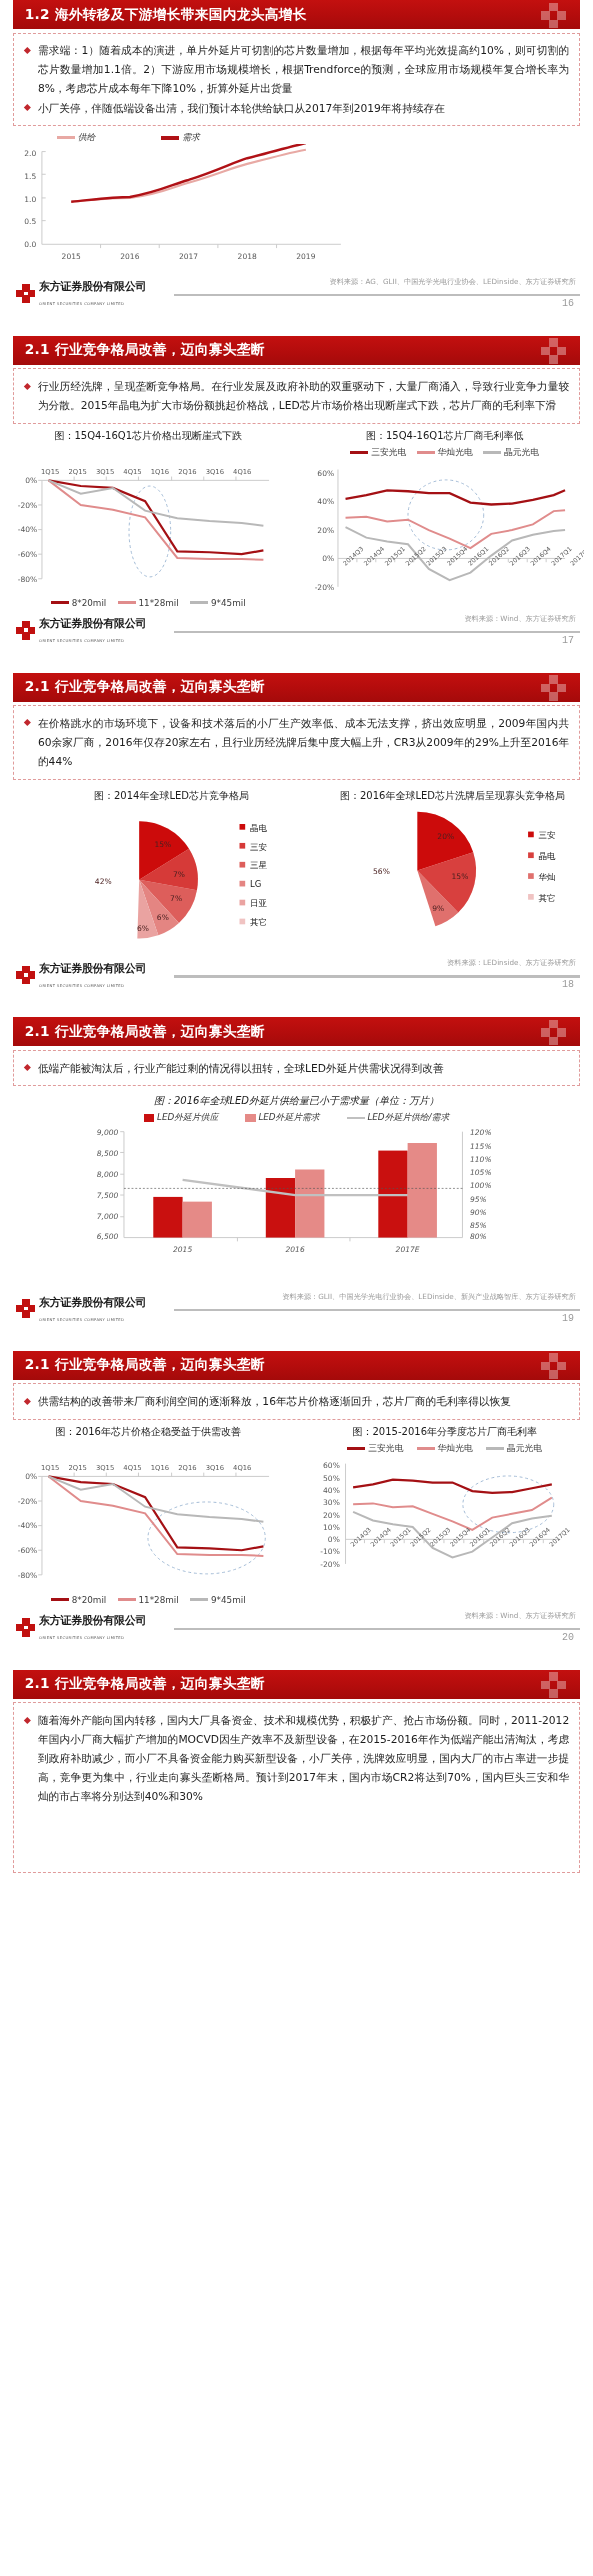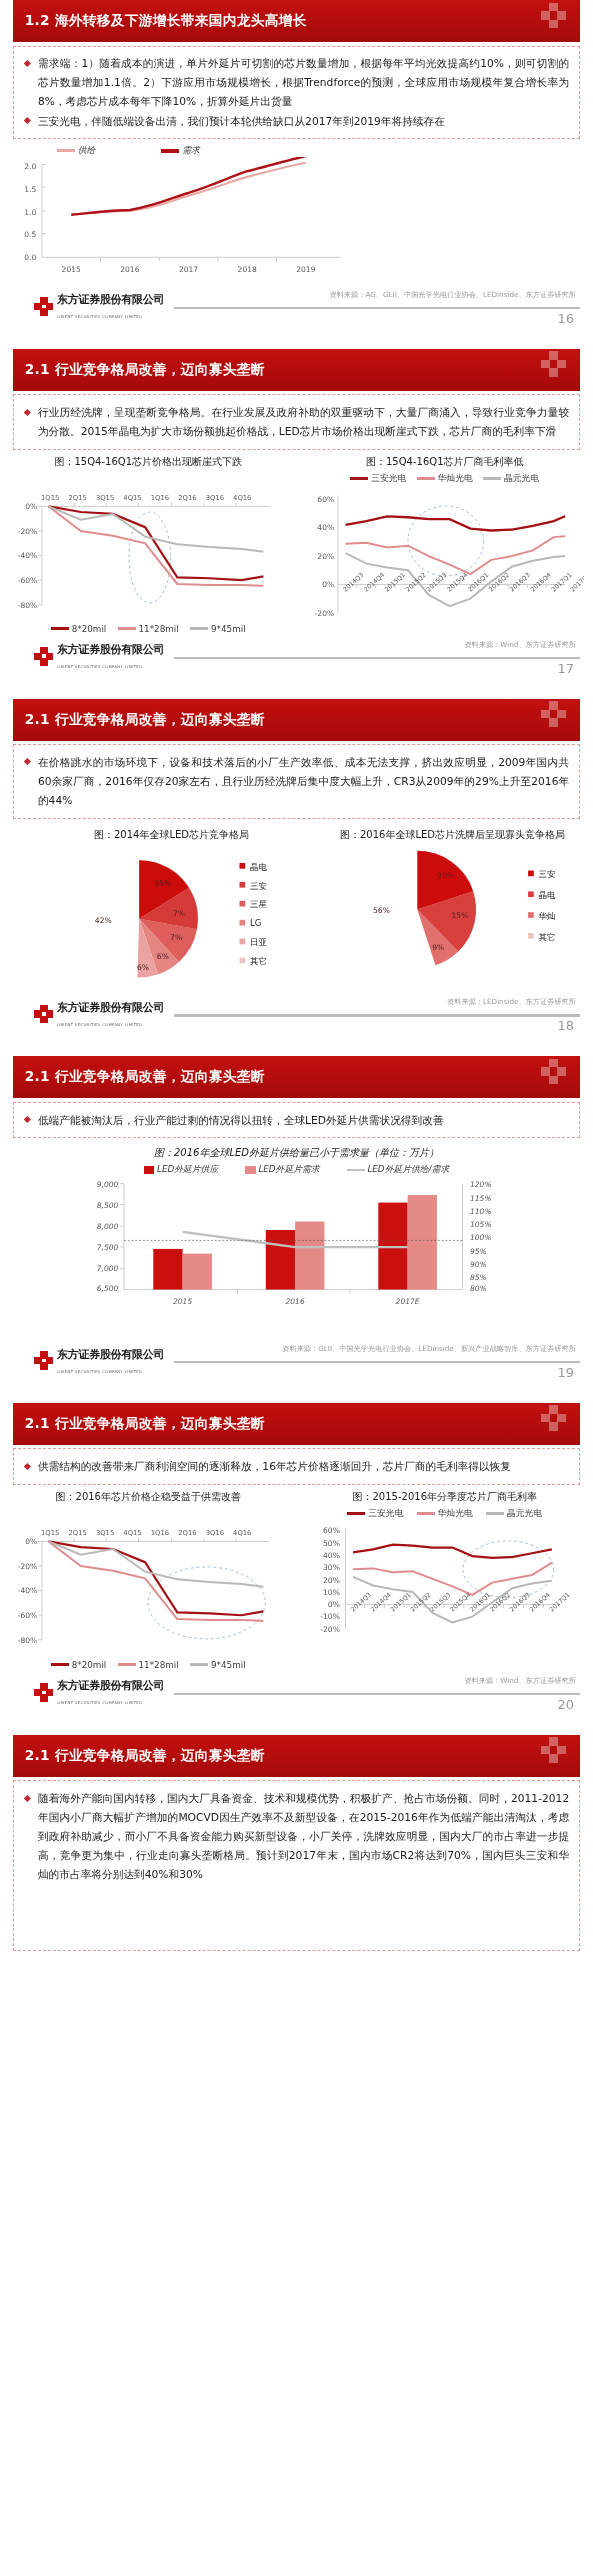--- a/index.html
+++ b/index.html
@@ -11,21 +11,21 @@
   }
   .page { width:593px; position:relative; background:#fff; }
 
   
   .slide { position:relative; width:593px; background:#fff; padding: 0 0 0 0; }
 
   
   .titlebar {
     position: relative;
     margin: 0 13.3px;
-    height: 42px;
+    height: 29px;
     background: linear-gradient(to bottom, #c3100f 0%, #b30c0c 55%, #a40a0a 100%);
     display:flex; align-items:center;
     overflow:hidden;
   }
   .titlebar .t-text {
     color:#ffffff;
     font-size: 13.7px;
     font-weight: 700;
     letter-spacing: 0.3px;
     padding-left: 11.4px;
@@ -83,58 +83,58 @@
   .legend .swatch-box { width:10.4px; height:8.5px; display:inline-block; }
 
   .axis-lbl { font-size:8px; fill:#585858; font-family:"DejaVu Sans","Liberation Sans",sans-serif; }
   .axis-lbl-sm { font-size:7.2px; fill:#585858; font-family:"DejaVu Sans","Liberation Sans",sans-serif; }
   .pie-pct { font-size:8px; fill:#4a2020; font-family:"DejaVu Sans","Liberation Sans",sans-serif; }
 
   
   .footer {
     position:relative; margin: 5.7px 13.3px 0 13.3px; height: 38px;
   }
-  .logo { position:absolute; left:21px; top:1.9px; display:flex; align-items:center; gap:3.8px; }
+  .logo { position:absolute; left:3px; top:1.9px; display:flex; align-items:center; gap:3.8px; }
   .logo .mark { width:19px; height:19px; position:relative; }
   .logo .mark .sq { position:absolute; width:7.6px;height:7.6px;background:#c1100f; }
   .logo .mark .sq.p1{left:5.7px;top:0;}
   .logo .mark .sq.p2{left:0;top:5.7px;}
   .logo .mark .sq.p3{left:11.4px;top:5.7px;}
   .logo .mark .sq.p4{left:5.7px;top:11.4px;}
   .logo .mark .sq.w{background:#fff;width:3.8px;height:3.8px;left:7.6px;top:7.6px;}
   .logo .txt { line-height:1; }
   .logo .txt .cn { font-size:11px; font-weight:700; color:#1a1a1a; letter-spacing:-0.3px;}
   .logo .txt .en { font-size:3.7px; color:#555; letter-spacing:0.4px; margin-top:1.4px;}
   .src {
     position:absolute; right:3.8px; top:0; font-size:7.2px; color:#9a9a9a;
     text-align:right;
   }
   .rule { position:absolute; left:161px; right:0; top:17px; height:2.8px; background:#bdbdbd; }
-  .pgno { position:absolute; right:5.7px; top:21px; font-size:13px; color:#9a9a9a; }
+  .pgno { position:absolute; right:5.7px; top:21px; font-size:10px; color:#9a9a9a;font-family:Liberation Mono, monospace; }
   .gap { height: 21px; }
 </style>
 </head>
 <body>
 
 <div class="page">
 
   <section class="slide">
     <div class="titlebar">
       <span class="t-text">1.2 海外转移及下游增长带来国内龙头高增长</span>
       <span class="deco">
           <i class="a"></i>
           <i class="b"></i>
           <i class="c"></i>
           <i class="d"></i>
         </span>
     </div>
     <div class="bodybox">
       <ul class="bullets">
         <li>需求端：1）随着成本的演进，单片外延片可切割的芯片数量增加，根据每年平均光效提高约10%，则可切割的芯片数量增加1.1倍。2）下游应用市场规模增长，根据Trendforce的预测，全球应用市场规模年复合增长率为8%，考虑芯片成本每年下降10%，折算外延片出货量</li>
-        <li>三安光电，伴随低端设备出清，我们预计本轮供给缺口从2017年到2019年将持续存在</li>
+        <li>小厂关停，伴随低端设备出清，我们预计本轮供给缺口从2017年到2019年将持续存在</li>
       </ul>
     </div>
 
     <div class="charts">
       <div style="width:70%;padding-right:13.3px;">
         <div class="legend" style="justify-content:flex-start;padding-left:57px;gap:66px;font-style:italic;">
           <span class="item">
               <span class="swatch-line" style="background:#e8a9a4"></span>
               <span>供给</span>
             </span>

